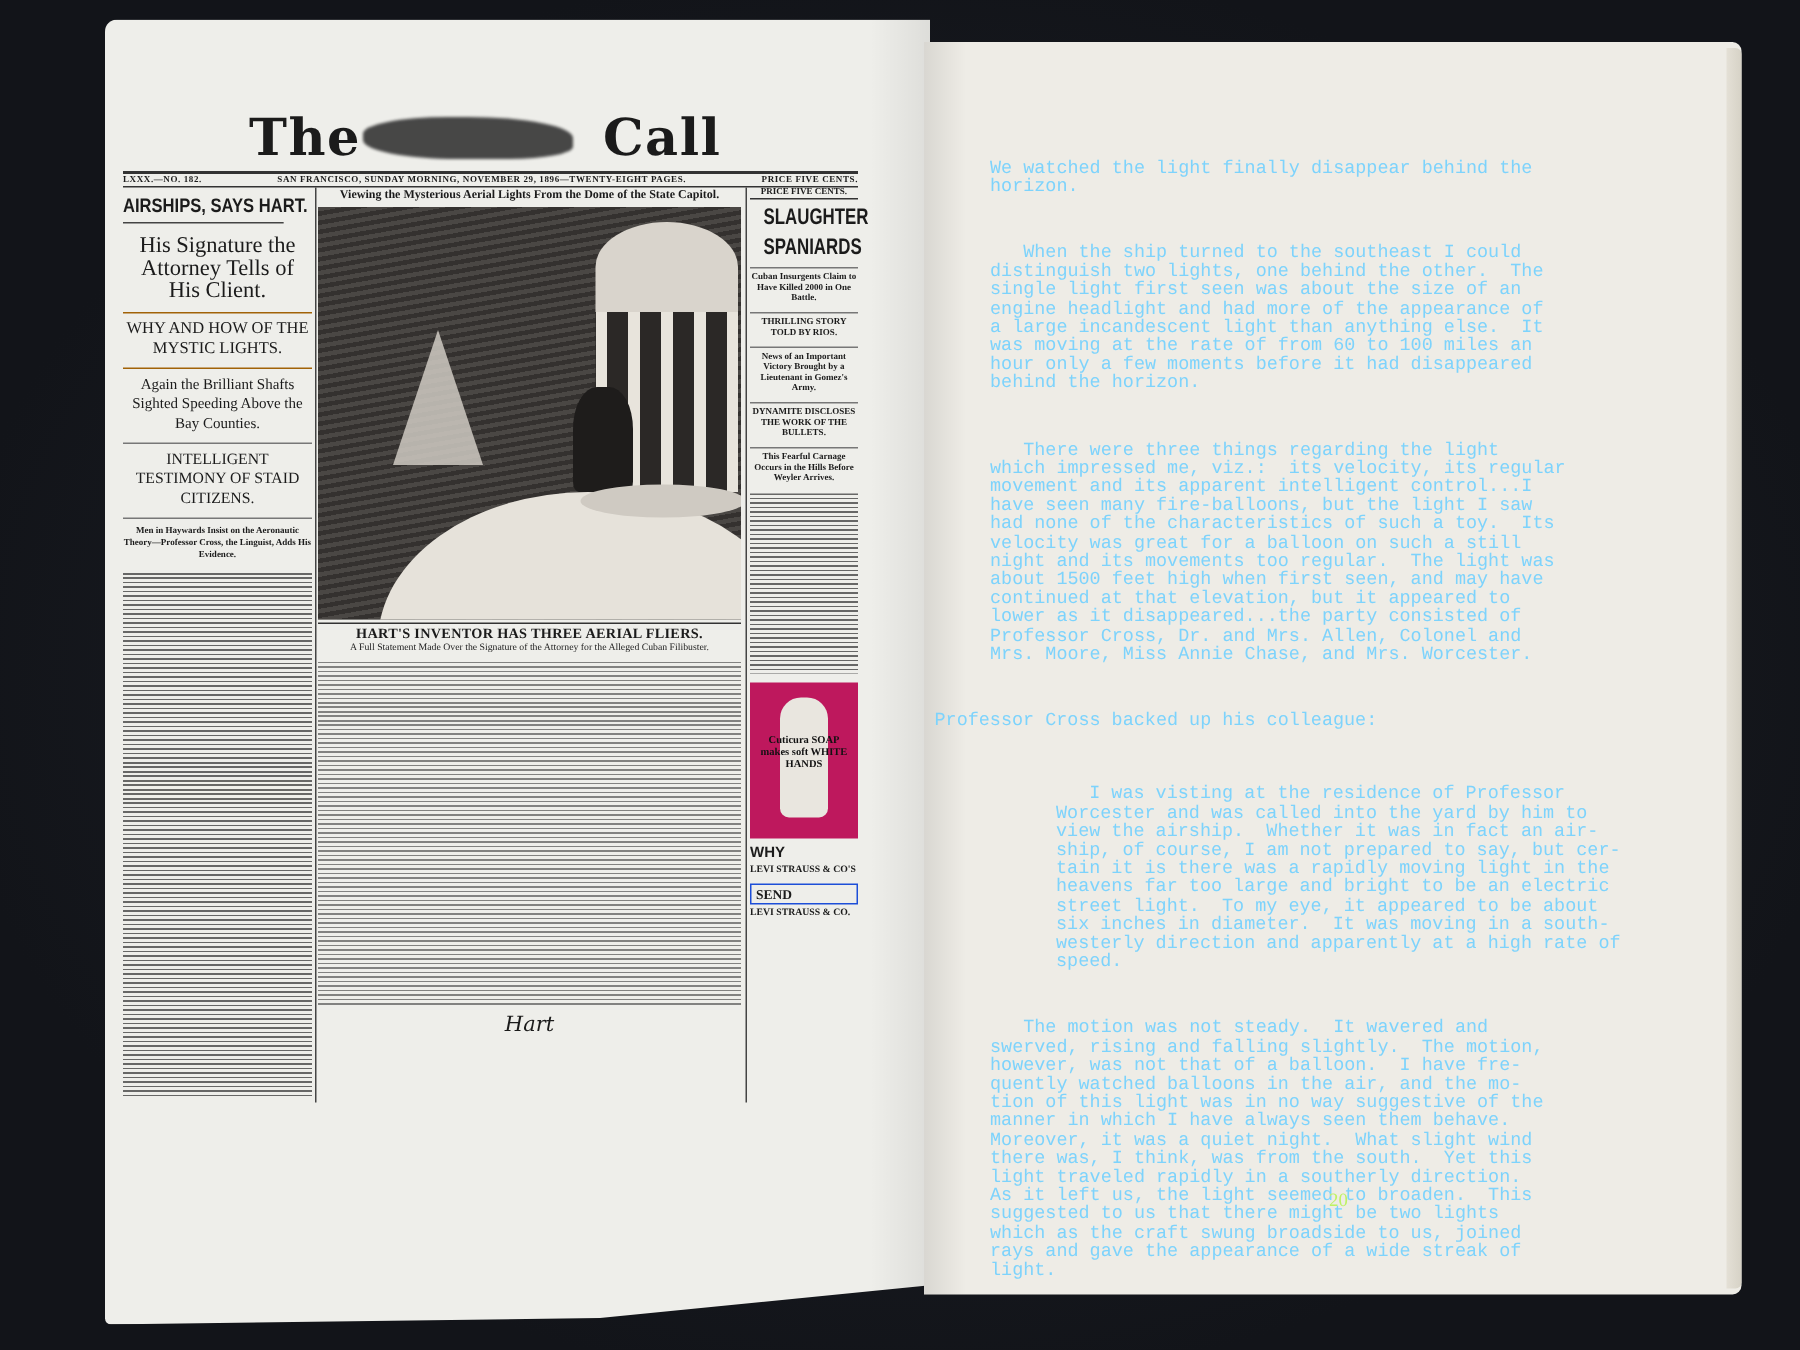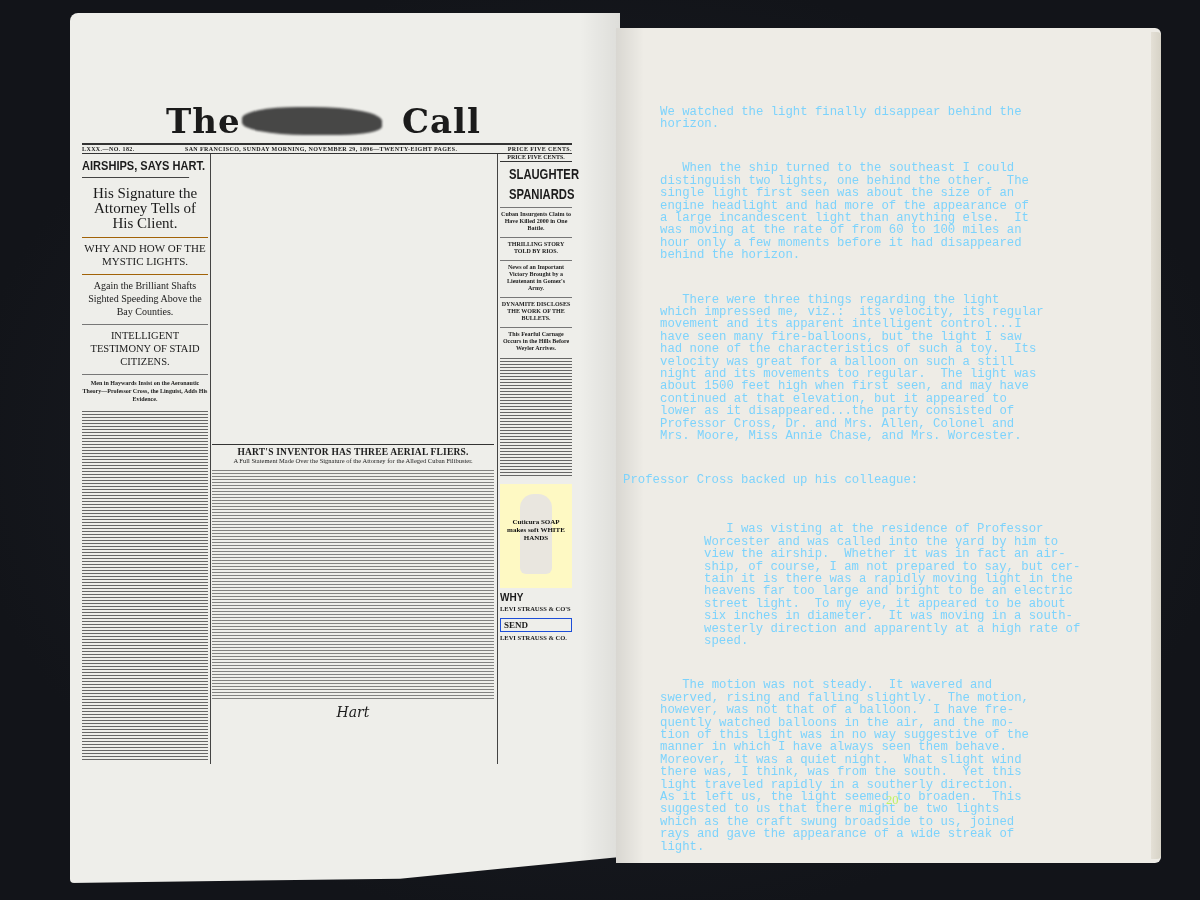--- a/index.html
+++ b/index.html
@@ -9,21 +9,21 @@
   .page-left{position:absolute;left:70px;top:13px;width:550px;height:870px;background:#eeeeea;border-radius:8px 0 0 4px;
     clip-path:polygon(0 0,100% 0,100% 97%,60% 99.5%,0 100%);}
   .page-left::after{content:"";position:absolute;right:0;top:0;width:40px;height:100%;background:linear-gradient(90deg,rgba(0,0,0,0),rgba(0,0,0,0.07));}
   
   .page-right{position:absolute;left:616px;top:28px;width:545px;height:835px;background:#eeece6;border-radius:0 6px 6px 0;}
   .page-right::before{content:"";position:absolute;left:0;top:0;width:28px;height:100%;background:linear-gradient(90deg,rgba(0,0,0,0.09),rgba(0,0,0,0));}
   .page-right::after{content:"";position:absolute;right:0;top:4px;width:10px;height:calc(100% - 8px);background:linear-gradient(90deg,#e4e0d6,#d6d2c6);border-radius:0 4px 4px 0;}
 
   
   .np{position:absolute;left:82px;top:72px;width:490px;color:#1b1b1b;}
-  .masthead{position:relative;height:40px;text-align:center;font-family:"DejaVu Serif",serif;font-weight:bold;font-size:34px;letter-spacing:1px;margin-top:29px;}
+  .masthead{position:relative;height:40px;text-align:center;font-family:"DejaVu Serif",serif;font-weight:bold;font-size:34px;letter-spacing:1px;}
   .masthead .mh-the{position:absolute;left:84px;top:0;}
   .masthead .mh-call{position:absolute;left:320px;top:0;}
   .masthead .mh-smudge{position:absolute;left:160px;top:6px;width:140px;height:28px;background:#2a2a2a;border-radius:40% 50% 30% 45%;filter:blur(1px);opacity:.85;}
   .dateline{display:flex;justify-content:space-between;border-top:2px solid #333;border-bottom:1px solid #333;font-size:6px;font-weight:bold;letter-spacing:.4px;padding:1px 0;margin-top:2px;}
   .np-body{position:relative;height:610px;}
   .col-left{position:absolute;left:0;top:4px;width:126px;text-align:center;}
   .col-left .h-big{font-family:"Liberation Sans",sans-serif;font-size:13px;font-weight:bold;transform:scaleX(.85);transform-origin:left;text-align:left;border-bottom:1px solid #444;padding-bottom:4px;white-space:nowrap;}
   .col-left .h2{font-size:15px;line-height:15px;margin-top:8px;}
   .col-left .h3{font-size:11px;line-height:13px;margin-top:6px;border-top:1px solid #a16207;padding-top:4px;}
   .col-left .h4{font-size:10.5px;line-height:13px;margin-top:6px;border-top:1px solid #777;padding-top:4px;}
@@ -40,21 +40,21 @@
   .illus .cupola{position:absolute;left:185px;top:10px;width:95px;height:60px;border-radius:50% 50% 0 0;background:#d9d4cc;}
   .illus .pillars{position:absolute;left:185px;top:70px;width:95px;height:120px;background:repeating-linear-gradient(90deg,#e8e4dc 0 8px,#2b2826 8px 22px);}
   .illus .balcony{position:absolute;left:175px;top:185px;width:110px;height:22px;border-radius:50%;background:#cfcac2;}
   .illus .figures{position:absolute;left:170px;top:120px;width:40px;height:70px;background:#1e1c1b;border-radius:40% 40% 10% 10%;}
   .col-right{position:absolute;left:418px;top:0;width:72px;text-align:center;}
   .col-right .price{font-size:6px;font-weight:bold;border-bottom:1px solid #333;padding-bottom:1px;}
   .col-right .sl{font-family:"Liberation Sans",sans-serif;font-size:15px;line-height:16px;font-weight:bold;transform:scaleX(.75);text-align:left;margin-top:4px;white-space:nowrap;}
   .col-right .sl2{text-align:right;}
   .col-right .s{font-size:6px;line-height:7px;font-weight:bold;margin-top:5px;border-top:1px solid #777;padding-top:3px;}
   .col-right .fine-block{height:120px;margin-top:6px;}
-  .ad{margin-top:6px;height:104px;background:#fef9c3;color:#eee;position:relative;}
+  .ad{margin-top:6px;height:104px;background:#be185d;color:#eee;position:relative;}
   .ad .hand{position:absolute;left:20px;top:10px;width:32px;height:80px;background:#e9e6df;border-radius:14px 14px 6px 6px;}
   .ad .ad-text{position:absolute;left:4px;right:4px;top:34px;font-size:7px;font-weight:bold;color:#111;text-align:center;line-height:8px;}
   .why{font-family:"Liberation Sans",sans-serif;font-weight:bold;font-size:10px;text-align:left;margin-top:4px;}
   .levi{font-size:6.5px;font-weight:bold;text-align:left;margin-top:2px;}
   .send{border:1px solid #1d4ed8;font-size:9px;font-weight:bold;text-align:left;padding:1px 3px;margin-top:6px;}
   .article{position:absolute;left:130px;top:290px;width:282px;}
   .article .art-head{font-size:9.5px;font-weight:bold;text-align:center;border-top:1px solid #333;padding-top:2px;letter-spacing:.2px;}
   .article .art-sub{font-size:6.5px;text-align:center;line-height:8px;}
   .article .fine-block{height:230px;margin-top:5px;opacity:.6;}
   .article .signature{font-family:"DejaVu Serif",serif;font-style:italic;font-size:14px;text-align:center;margin-top:4px;}
@@ -88,20 +88,32 @@
       <div class="h-big">AIRSHIPS, SAYS HART.</div>
       <div class="h2">His Signature the Attorney Tells of His Client.</div>
       <div class="h3">WHY AND HOW OF THE MYSTIC LIGHTS.</div>
       <div class="h3" style="font-size:10px;">Again the Brilliant Shafts Sighted Speeding Above the Bay Counties.</div>
       <div class="h4">INTELLIGENT TESTIMONY OF STAID CITIZENS.</div>
       <div class="h5">Men in Haywards Insist on the Aeronautic Theory—Professor Cross, the Linguist, Adds His Evidence.</div>
       <div class="fine fine-block"></div>
     </div>
     <div class="vrule" style="left:128px;"></div>
 
+    <div class="illus-wrap">
+      <div class="illus-cap">Viewing the Mysterious Aerial Lights From the Dome of the State Capitol.</div>
+      <div class="illus">
+        <div class="sky"></div>
+        <div class="beam"></div>
+        <div class="dome"></div>
+        <div class="cupola"></div>
+        <div class="pillars"></div>
+        <div class="figures"></div>
+        <div class="balcony"></div>
+      </div>
+    </div>
 
     <div class="article">
       <div class="art-head">HART'S INVENTOR HAS THREE AERIAL FLIERS.</div>
       <div class="art-sub">A Full Statement Made Over the Signature of the Attorney for the Alleged Cuban Filibuster.</div>
       <div class="fine fine-block"></div>
       <div class="signature">Hart</div>
     </div>
 
     <div class="vrule" style="left:415px;"></div>
 

